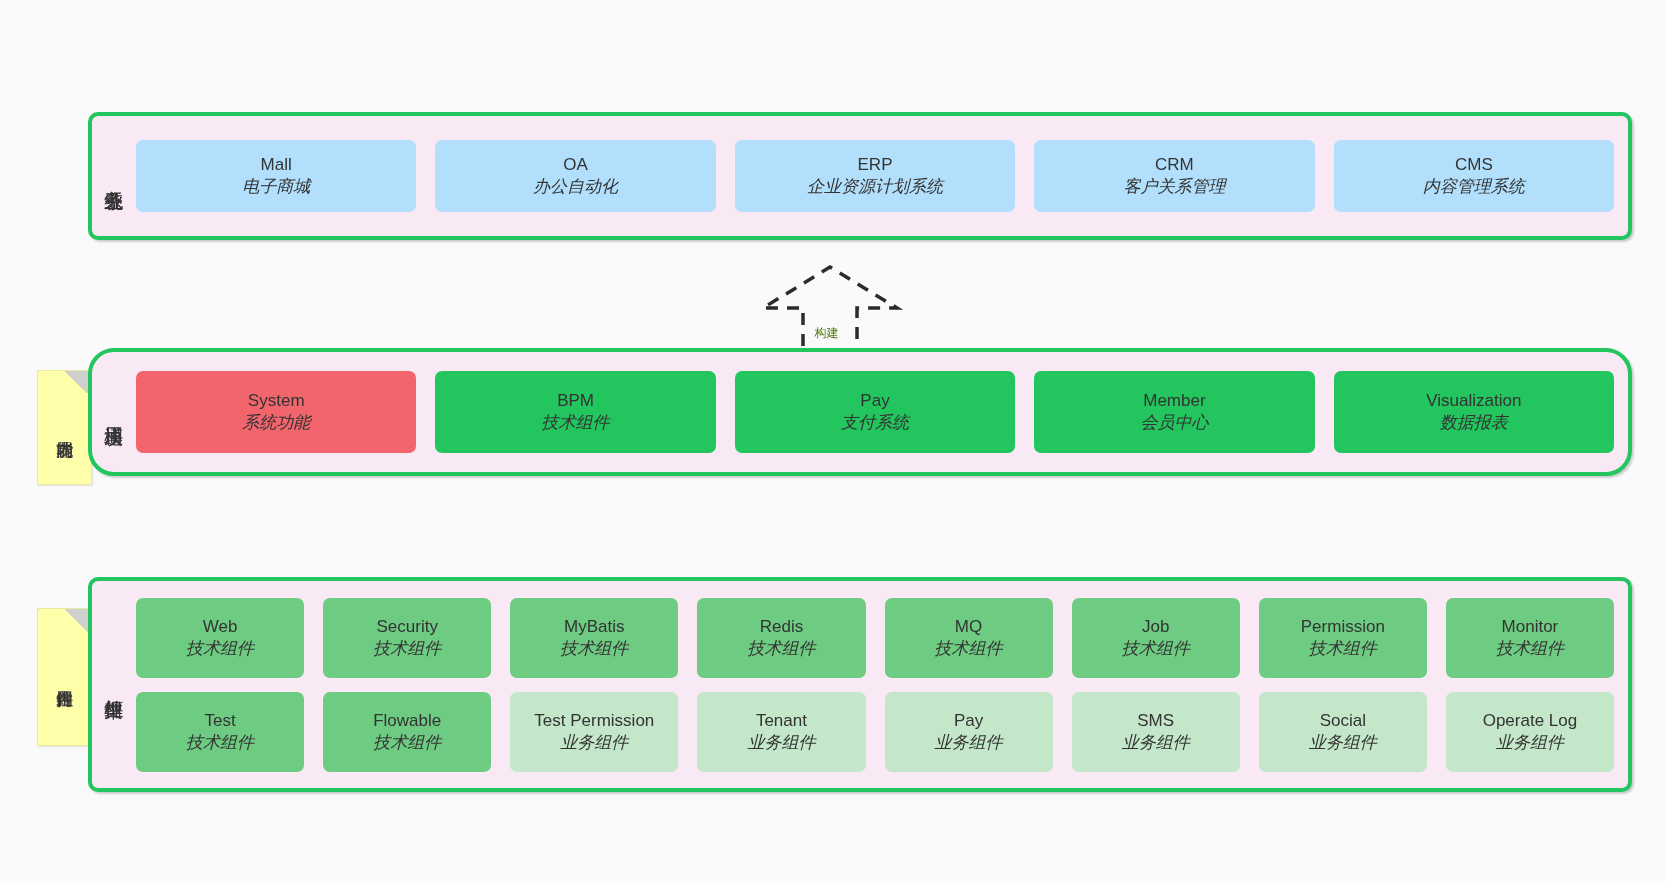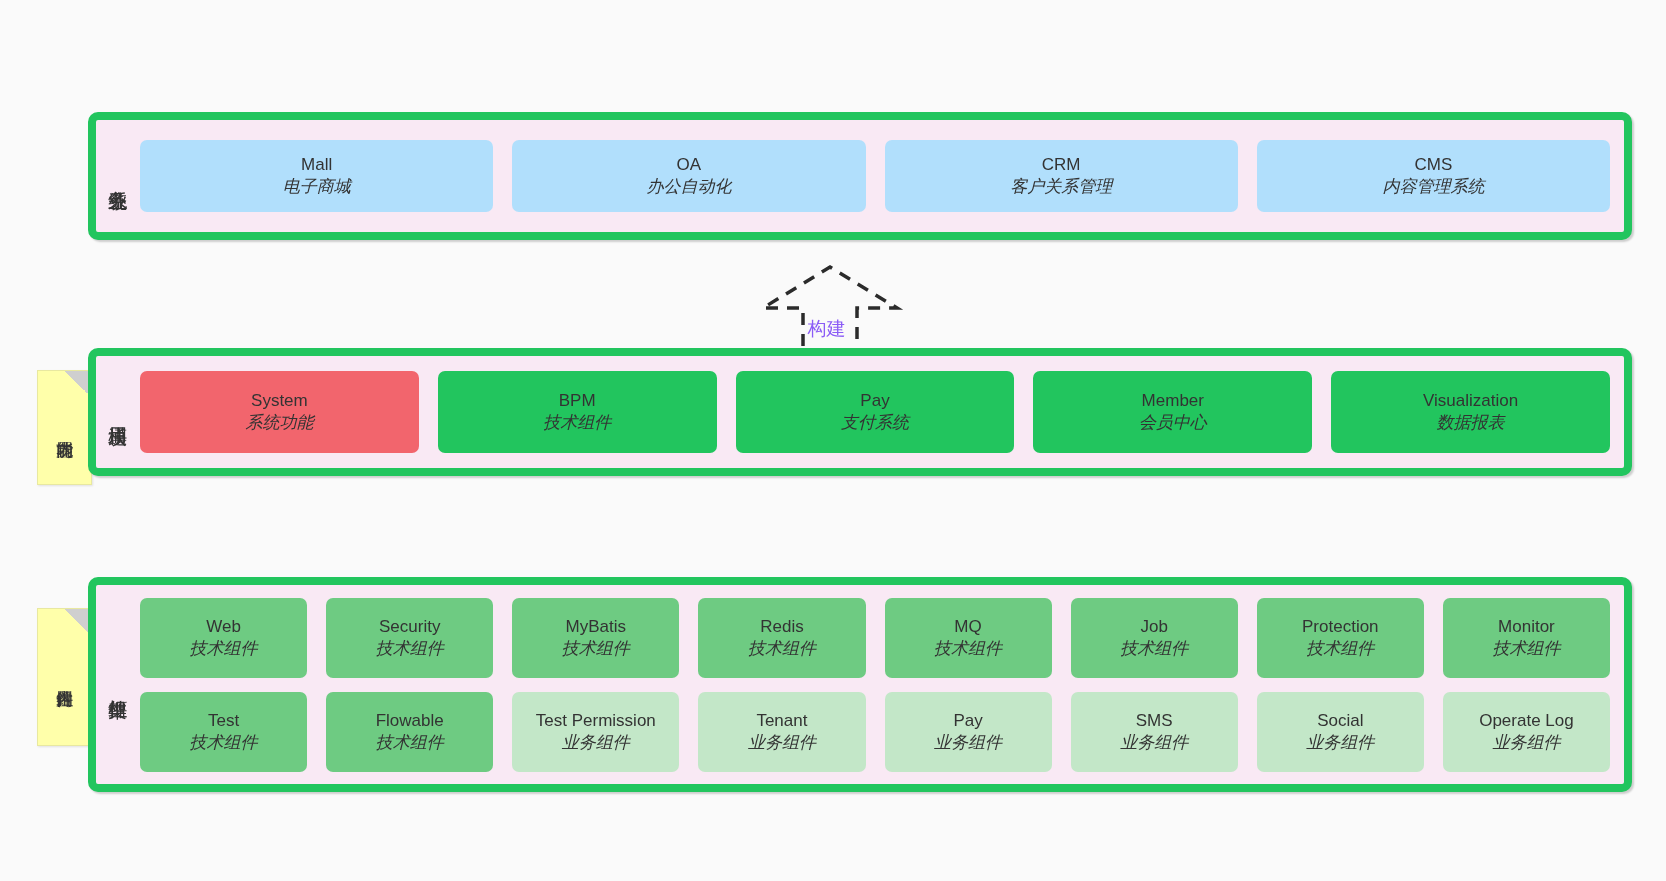--- a/index.html
+++ b/index.html
@@ -17,21 +17,21 @@
   }
   .canvas {
     position: absolute;
     inset: 0;
   }
 
   
   .layer {
     position: absolute;
     background: #f9e9f4;
-    border: 8px solid #22c55e;
+    border: 4px solid #22c55e;
     border-radius: 10px;
     box-sizing: border-box;
     display: flex;
     align-items: stretch;
     box-shadow: 2px 2px 2px rgba(0,0,0,0.18);
   }
   .layer-title {
     flex: 0 0 auto;
     width: 44px;
     display: flex;
@@ -80,21 +80,21 @@
   .c-blue        { background: #b1dffc; }
   .c-red-strong  { background: #f2656d; }
   .c-red-light   { background: #22c55e; }
   .c-green-strong{ background: #6ecb82; }
   .c-green-light { background: #c3e7c8; }
 
   
   #layer-business  { left: 88px;  top: 112px; width: 1544px; height: 128px; }
   #layer-business .cell { height: 72px; }
 
-  #layer-modules   { left: 88px;  top: 348px; width: 1544px; height: 128px; }
+  #layer-modules   { left: 88px;  top: 348px; width: 1544px; height: 128px; border-radius: 26px; }
   #layer-modules .cell { height: 82px; }
 
   #layer-framework { left: 88px;  top: 577px; width: 1544px; height: 215px; }
   #layer-framework .cell { height: 80px; }
 
   
   .note {
     position: absolute;
     background: #ffffaa;
     border: 1px solid #e8e8a0;
@@ -128,22 +128,22 @@
     width: 150px;
     height: 86px;
   }
   .block-arrow svg { display: block; width: 100%; height: 100%; }
   .block-arrow .arrow-label {
     position: absolute;
     left: 0;
     right: 7px;
     bottom: 6px;
     text-align: center;
-    font-size: 19px;
-    color: #8b5cf6;
+    font-size: 12px;
+    color: #4d7c0f;
     user-select: none;
     pointer-events: none;
   }
   #arrow-build   { left: 755px; top: 262px; }
   #arrow-realize { left: 767px; top: 498px; }
 </style>
 </head>
 <body>
 
 <div class="canvas">
@@ -152,20 +152,24 @@
     <div class="layer-title">业务系统</div>
     <div class="layer-body">
       <div class="row">
         <div class="cell c-blue">
           <span class="t1">Mall</span>
           <span class="t2">电子商城</span>
         </div>
         <div class="cell c-blue">
           <span class="t1">OA</span>
           <span class="t2">办公自动化</span>
+        </div>
+        <div class="cell c-blue">
+          <span class="t1">ERP</span>
+          <span class="t2">企业资源计划系统</span>
         </div>
         <div class="cell c-blue">
           <span class="t1">CRM</span>
           <span class="t2">客户关系管理</span>
         </div>
         <div class="cell c-blue">
           <span class="t1">CMS</span>
           <span class="t2">内容管理系统</span>
         </div>
       </div>
@@ -241,21 +245,21 @@
         </div>
         <div class="cell c-green-strong">
           <span class="t1">MQ</span>
           <span class="t2">技术组件</span>
         </div>
         <div class="cell c-green-strong">
           <span class="t1">Job</span>
           <span class="t2">技术组件</span>
         </div>
         <div class="cell c-green-strong">
-          <span class="t1">Protection</span>
+          <span class="t1">Permission</span>
           <span class="t2">技术组件</span>
         </div>
         <div class="cell c-green-strong">
           <span class="t1">Monitor</span>
           <span class="t2">技术组件</span>
         </div>
       </div>
 
       <div class="row">
         <div class="cell c-green-strong">

